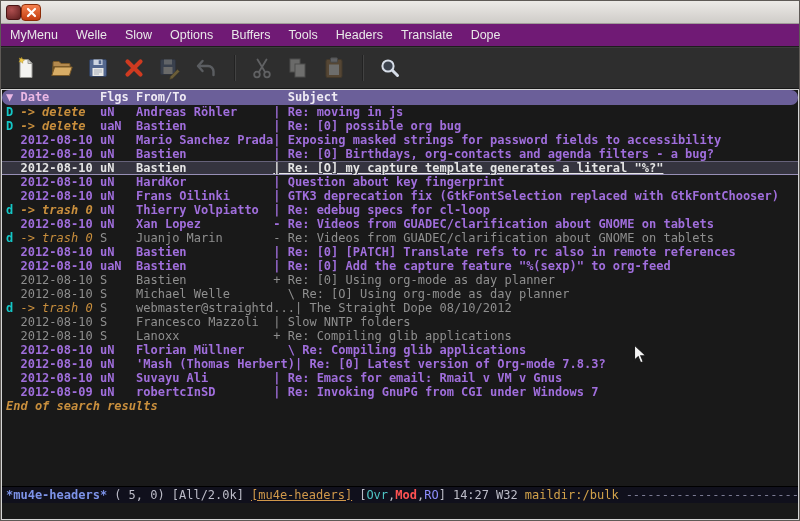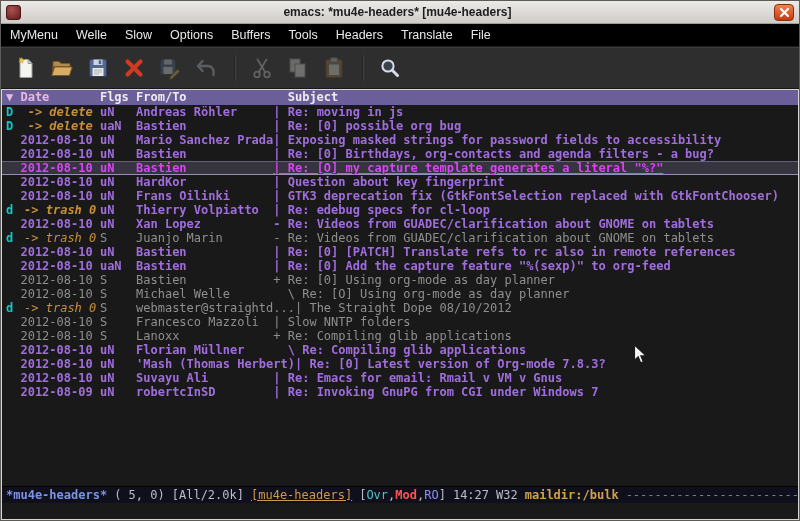--- a/index.html
+++ b/index.html
@@ -15,106 +15,105 @@
   .win-icon { width:15px; height:15px; border-radius:3px;
               background:radial-gradient(circle at 35% 30%, #b05050, #5c1d1d);
               border:1px solid #4a1515; flex:0 0 15px; }
   .title-text { flex:1; text-align:center; font-size:12px; font-weight:bold; color:#1d1d1d;
                 white-space:nowrap; overflow:hidden; }
   .close-btn { width:20px; height:17px; border-radius:4px; border:1px solid #8c2c08;
                background:linear-gradient(#f5814f,#c33d10); display:flex; align-items:center;
                justify-content:center; }
 
   
-  .menubar { height:23px; flex:0 0 23px; background:#000000; display:flex; align-items:center;
+  .menubar { height:23px; flex:0 0 23px; background:#701a75; display:flex; align-items:center;
              font-size:12.5px; color:#e9e9e9; border-bottom:1px solid #1d1d1d; }
   .menu-item { padding:3px 9px; white-space:nowrap; }
 
   
   .toolbar { height:42px; flex:0 0 42px; background:#2e2e2e; border-top:1px solid #3c3c3c;
              border-bottom:1px solid #181818; display:flex; align-items:center; padding:0 8px; }
   .tool-btn { width:33px; height:33px; display:flex; align-items:center; justify-content:center;
               border-radius:3px; margin-right:3px; }
   .tool-btn.disabled { opacity:.32; }
   .tool-sep { width:2px; height:26px; background:#222; border-right:1px solid #424242; margin:0 9px; }
 
   
   .emacs-body { flex:1; display:flex; flex-direction:column; border:1px solid #d6d6d6;
                 background:#191919; overflow:hidden; }
   .text-area { flex:1; overflow:hidden; font-family:"DejaVu Sans Mono", monospace; font-size:12px;
                position:relative; }
 
   .header-line { height:15px; line-height:15px; background:var(--header-line-bg,#6b5f99);
-                 color:#efeaf4; font-weight:bold; white-space:pre; padding-left:4px; overflow:hidden; }
+                 color:#efeaf4; font-weight:bold; white-space:pre; padding-left:4px; overflow:hidden;border-radius:7px; }
   .header-line .hdr-date { color:#eab8e4; }
   .header-line .c-subj { padding-left:2ch; }
 
   .rows { white-space:pre; }
   .row { height:14px; line-height:14px; padding-left:4px; white-space:pre; overflow:hidden; }
   .c-mark  { display:inline-block; width:2ch;  color:var(--mark-char,#14c6c6); font-weight:bold; }
   .c-date  { display:inline-block; width:11ch; }
   .c-flags { display:inline-block; width:5ch; }
   .c-from  { display:inline-block; min-width:19ch; }
   .c-subj  { }
-  .odate { color:var(--marked-target,#c98f3d) !important; font-style:italic;text-align:center; }
+  .odate { color:var(--marked-target,#c98f3d) !important; font-style:italic; }
 
   .row.unread { color:var(--unread,#a06edc); font-weight:bold; }
   .row.read   { color:var(--read,#8f8f8f); }
-  .row.current { background:var(--current-row-bg,#35343f); color:#d946ef; font-weight:bold;
+  .row.current { background:var(--current-row-bg,#35343f); color:#e5e5e5; font-weight:bold;
                  text-decoration:underline;
                  box-shadow: inset 0 -1px 0 #978fb6, inset 0 1px 0 rgba(151,143,182,.5); }
   .row.current .c-mark, .row.current .odate { color:#e4dcf8 !important; font-style:normal; }
 
   .end-text { height:14px; line-height:14px; padding-left:4px;
               color:var(--marked-target,#c98f3d); font-style:italic; font-weight:bold;
               font-family:"DejaVu Sans Mono", monospace; font-size:12px; white-space:pre; }
 
   
   .modeline { height:17px; flex:0 0 17px; background:#10101c; border-top:1px solid #000;
               font-family:"DejaVu Sans Mono", monospace; font-size:12px; line-height:16px;
               color:#bdbdc9; white-space:pre; padding-left:4px; overflow:hidden; }
   .modeline > span { margin-right:7px; }
   .ml-buf   { color:var(--modeline-buffer,#7d93e8); font-weight:bold; }
   .ml-mode  { color:#d0984a;text-decoration:underline; }
   .ml-state span { margin:0; }
   .ml-ovr { color:#4fc4c4;text-align:center; }
   .ml-mod { color:var(--modeline-modified,#ff5252); font-weight:bold;text-align:right; }
   .ml-ro  { color:#8f8fff; }
-  .ml-folder { color:var(--modeline-folder,#d2a24a); font-weight:bold; }
+  .ml-folder { color:var(--modeline-folder,#d2a24a); font-weight:normal; }
   .ml-fill { color:#7a7a92; margin-right:0 !important; }
 
   .minibuffer { height:16px; flex:0 0 16px; background:#191919; }
 
   .pointer { position:absolute; left:632px; top:343px; z-index:50; pointer-events:none; }
 </style>
 </head>
 <body>
 
 <div class="frame">
 
   <div class="titlebar">
     <div class="win-icon"></div>
-    <div class="title-text">emacs: *mu4e-headers* [mu4e-headers]</div>
     <div class="close-btn">
       <svg width="11" height="11" viewBox="0 0 11 11">
         <path d="M2 2L9 9M9 2L2 9" stroke="#fff" stroke-width="2.2" stroke-linecap="round"></path>
       </svg>
     </div>
   </div>
 
   <div class="menubar">
       <span class="menu-item">MyMenu</span>
       <span class="menu-item">Welle</span>
       <span class="menu-item">Slow</span>
       <span class="menu-item">Options</span>
       <span class="menu-item">Buffers</span>
       <span class="menu-item">Tools</span>
       <span class="menu-item">Headers</span>
       <span class="menu-item">Translate</span>
-      <span class="menu-item">File</span>
+      <span class="menu-item">Dope</span>
     </div>
 
   <div class="toolbar">
       <div class="tool-btn">
         <svg viewBox="0 0 24 24" width="24" height="24">
           <path d="M6 3.5h8l4 4v14H6z" fill="#f4f4f1" stroke="#9a9a96"></path>
           <path d="M14 3.5v4h4z" fill="#d8d8d3" stroke="#9a9a96"></path>
           <path d="M7.5 1.2l1 2 2.2.6-1.9 1.2-.2 2.3-1.5-1.6-2.2.4 1.2-2-.9-2.1 2.1.8z" fill="#f2cc4a" stroke="#ae8c1e" stroke-width="0.5"></path>
         </svg>
       </div>
@@ -179,20 +178,21 @@
           <circle cx="10" cy="10" r="5.6" fill="rgba(120,160,220,0.18)" stroke="#d6dde8" stroke-width="2"></circle>
           <path d="M14.3 14.3L19.5 19.5" stroke="#d6dde8" stroke-width="3" stroke-linecap="round"></path>
         </svg>
       </div>
     </div>
 
   <div class="emacs-body">
     <div class="text-area">
       <div class="header-line"><span class="c-mark hdr-date">▼</span><span class="c-date hdr-date">Date</span><span class="c-flags">Flgs</span><span class="c-from">From/To</span><span class="c-subj">Subject</span></div>
       <div class="rows"><div class="row unread"><span class="c-mark">D</span><span class="c-date odate">-&gt; delete</span><span class="c-flags">uN</span><span class="c-from">Andreas Röhler</span><span class="c-subj">| Re: moving in js</span></div><div class="row unread"><span class="c-mark">D</span><span class="c-date odate">-&gt; delete</span><span class="c-flags">uaN</span><span class="c-from">Bastien</span><span class="c-subj">| Re: [0] possible org bug</span></div><div class="row unread"><span class="c-mark"></span><span class="c-date">2012-08-10</span><span class="c-flags">uN</span><span class="c-from">Mario Sanchez Prada</span><span class="c-subj">| Exposing masked strings for password fields to accessibility</span></div><div class="row unread"><span class="c-mark"></span><span class="c-date">2012-08-10</span><span class="c-flags">uN</span><span class="c-from">Bastien</span><span class="c-subj">| Re: [0] Birthdays, org-contacts and agenda filters - a bug?</span></div><div class="row current"><span class="c-mark"></span><span class="c-date">2012-08-10</span><span class="c-flags">uN</span><span class="c-from">Bastien</span><span class="c-subj">| Re: [O] my capture template generates a literal "%?"</span></div><div class="row unread"><span class="c-mark"></span><span class="c-date">2012-08-10</span><span class="c-flags">uN</span><span class="c-from">HardKor</span><span class="c-subj">| Question about key fingerprint</span></div><div class="row unread"><span class="c-mark"></span><span class="c-date">2012-08-10</span><span class="c-flags">uN</span><span class="c-from">Frans Oilinki</span><span class="c-subj">| GTK3 deprecation fix (GtkFontSelection replaced with GtkFontChooser)</span></div><div class="row unread"><span class="c-mark">d</span><span class="c-date odate">-&gt; trash 0</span><span class="c-flags">uN</span><span class="c-from">Thierry Volpiatto</span><span class="c-subj">| Re: edebug specs for cl-loop</span></div><div class="row unread"><span class="c-mark"></span><span class="c-date">2012-08-10</span><span class="c-flags">uN</span><span class="c-from">Xan Lopez</span><span class="c-subj">- Re: Videos from GUADEC/clarification about GNOME on tablets</span></div><div class="row read"><span class="c-mark">d</span><span class="c-date odate">-&gt; trash 0</span><span class="c-flags">S</span><span class="c-from">Juanjo Marin</span><span class="c-subj">- Re: Videos from GUADEC/clarification about GNOME on tablets</span></div><div class="row unread"><span class="c-mark"></span><span class="c-date">2012-08-10</span><span class="c-flags">uN</span><span class="c-from">Bastien</span><span class="c-subj">| Re: [0] [PATCH] Translate refs to rc also in remote references</span></div><div class="row unread"><span class="c-mark"></span><span class="c-date">2012-08-10</span><span class="c-flags">uaN</span><span class="c-from">Bastien</span><span class="c-subj">| Re: [0] Add the capture feature "%(sexp)" to org-feed</span></div><div class="row read"><span class="c-mark"></span><span class="c-date">2012-08-10</span><span class="c-flags">S</span><span class="c-from">Bastien</span><span class="c-subj">+ Re: [0] Using org-mode as day planner</span></div><div class="row read"><span class="c-mark"></span><span class="c-date">2012-08-10</span><span class="c-flags">S</span><span class="c-from">Michael Welle</span><span class="c-subj">  \ Re: [O] Using org-mode as day planner</span></div><div class="row read"><span class="c-mark">d</span><span class="c-date odate">-&gt; trash 0</span><span class="c-flags">S</span><span class="c-from">webmaster@straightd...</span><span class="c-subj">| The Straight Dope 08/10/2012</span></div><div class="row read"><span class="c-mark"></span><span class="c-date">2012-08-10</span><span class="c-flags">S</span><span class="c-from">Francesco Mazzoli</span><span class="c-subj">| Slow NNTP folders</span></div><div class="row read"><span class="c-mark"></span><span class="c-date">2012-08-10</span><span class="c-flags">S</span><span class="c-from">Lanoxx</span><span class="c-subj">+ Re: Compiling glib applications</span></div><div class="row unread"><span class="c-mark"></span><span class="c-date">2012-08-10</span><span class="c-flags">uN</span><span class="c-from">Florian Müllner</span><span class="c-subj">  \ Re: Compiling glib applications</span></div><div class="row unread"><span class="c-mark"></span><span class="c-date">2012-08-10</span><span class="c-flags">uN</span><span class="c-from">'Mash (Thomas Herbert)</span><span class="c-subj">| Re: [0] Latest version of Org-mode 7.8.3?</span></div><div class="row unread"><span class="c-mark"></span><span class="c-date">2012-08-10</span><span class="c-flags">uN</span><span class="c-from">Suvayu Ali</span><span class="c-subj">| Re: Emacs for email: Rmail v VM v Gnus</span></div><div class="row unread"><span class="c-mark"></span><span class="c-date">2012-08-09</span><span class="c-flags">uN</span><span class="c-from">robertcInSD</span><span class="c-subj">| Re: Invoking GnuPG from CGI under Windows 7</span></div></div>
+      <div class="end-text">End of search results</div>
     </div>
 
     <div class="modeline"><span class="ml-buf">*mu4e-headers*</span><span class="ml-pos">( 5, 0)</span><span class="ml-size">[All/2.0k]</span><span class="ml-mode">[mu4e-headers]</span><span class="ml-state"><span>[</span><span class="ml-ovr">Ovr</span><span>,</span><span class="ml-mod">Mod</span><span>,</span><span class="ml-ro">RO</span><span>]</span></span><span class="ml-time">14:27</span><span class="ml-win">W32</span><span class="ml-folder">maildir:/bulk</span><span class="ml-fill">--------------------------------------</span></div>
 
     <div class="minibuffer"></div>
   </div>
 
   <div class="pointer">
     <svg width="15" height="21" viewBox="0 0 15 21">
       <path d="M1.5 1v15.2l3.7-3.4 2.4 6 2.7-1.1-2.5-5.8h5.2z" fill="#f4f4f4" stroke="#1a1a1a" stroke-width="1.1"></path>

